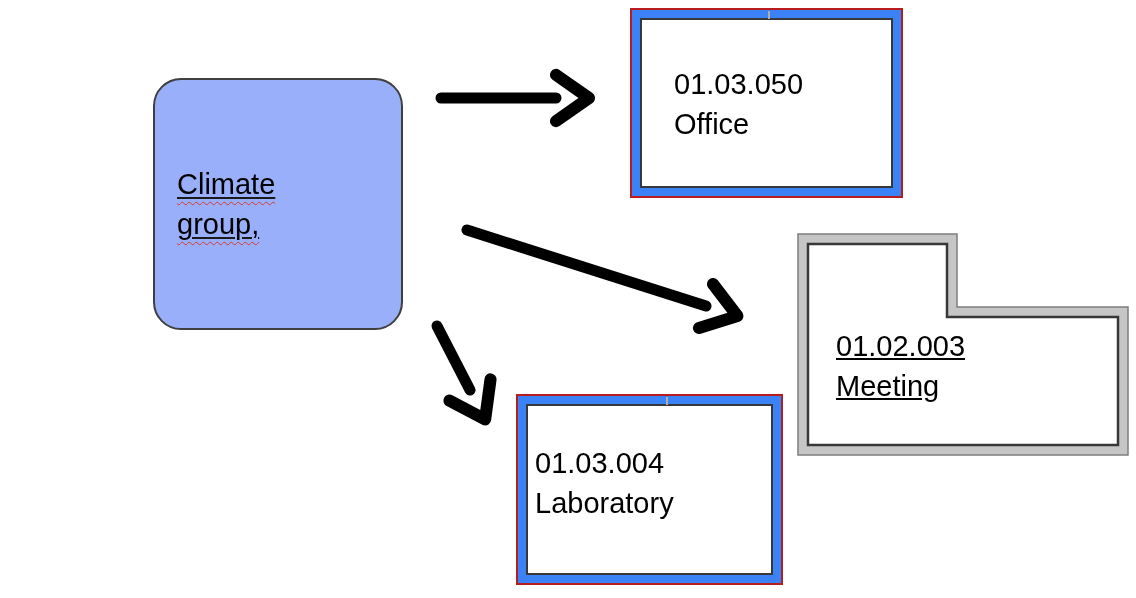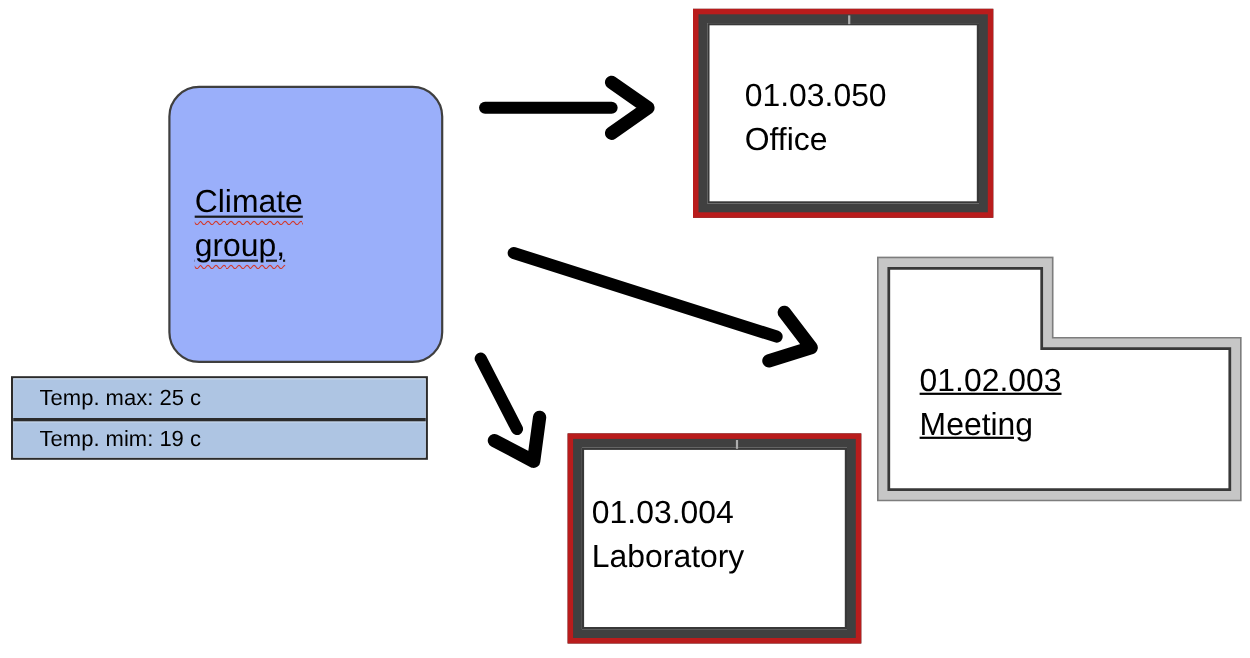--- a/index.html
+++ b/index.html
@@ -66,22 +66,22 @@
     align-items: center;
     padding-left: 24px;
     font-size: 20px;
   }
   .temp-row + .temp-row { border-top: 3px solid #2b2b2b; }
 
   
   .room {
     position: absolute;
     box-sizing: border-box;
-    background: #404040;
-    border: 5px solid #b91c1c;
+    background: #3b82f6;
+    border: 2px solid #b91c1c;
     padding: 8px;
   }
   .room-inner {
     box-sizing: border-box;
     width: 100%; height: 100%;
     background: #ffffff;
     border: 2px solid #383838;
     position: relative;
   }
   .wall-seam {
@@ -134,28 +134,20 @@
     <line x1="437" y1="326" x2="470" y2="390" stroke="#000000" stroke-width="11" stroke-linecap="round" marker-end="url(#ah)"></line>
   </svg>
 
   <div class="source-node">
     <div class="source-node-text">
       <div><span class="misspelled"><span class="underlined">Climate</span></span></div>
       <div><span class="misspelled"><span class="underlined">group,</span></span></div>
     </div>
   </div>
 
-  <div class="temp-table">
-    <div class="temp-row">
-      <span>Temp. max: 25 c</span>
-    </div>
-    <div class="temp-row">
-      <span>Temp. mim: 19 c</span>
-    </div>
-  </div>
 
   <div class="room room-office">
     <div class="room-inner">
       <div class="room-label">
         <div>01.03.050</div>
         <div>Office</div>
       </div>
     </div>
     <div class="wall-seam"></div>
   </div>

